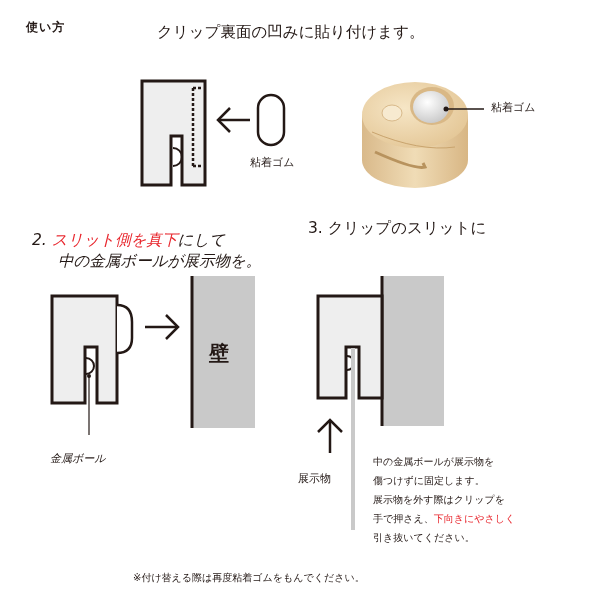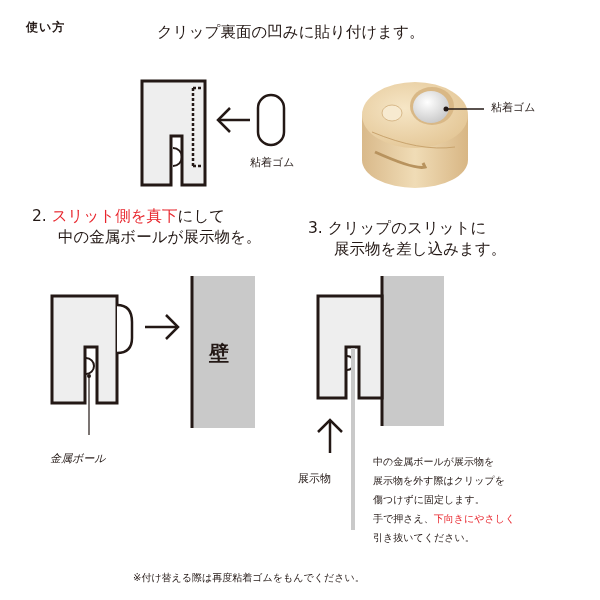--- a/index.html
+++ b/index.html
@@ -92,34 +92,33 @@
 
   <g>
     <line x1="330" y1="420" x2="330" y2="453" stroke="#231815" stroke-width="2.5"></line>
     <polyline points="318,432 330,420 342,432" fill="none" stroke="#231815" stroke-width="2.5"></polyline>
   </g>
 </svg>
 
 <div class="abs lbl" style="left:250px; top:155px;">粘着ゴム</div>
 <div class="abs lbl" style="left:491px; top:100px;">粘着ゴム</div>
 
-<div class="abs step" style="left:32px; top:206px;">
+<div class="abs step" style="left:32px; top:230px;font-style:italic;">
   <div><span>2.</span> <span class="red">スリット側を真下</span><span>にして</span></div>
   <div style="padding-left:26px;">中の金属ボールが展示物を。</div>
 </div>
 <div class="abs" style="left:209px; top:340px; font-size:20px; font-weight:bold;">壁</div>
 <div class="abs lbl" style="left:50px; top:451px;font-style:italic;">金属ボール</div>
 
 <div class="abs step" style="left:308px; top:218px;">
   <div><span>3.</span> <span>クリップのスリットに</span></div>
-  <div style="padding-left:26px;">展示物を差し込みます。</div>
 </div>
 <div class="abs lbl" style="left:298px; top:471px;">展示物</div>
 
 <div class="abs note" style="left:373px; top:452px;">
   <div>中の金属ボールが展示物を</div>
+  <div>傷つけずに固定します。</div>
   <div>展示物を外す際はクリップを</div>
-  <div>傷つけずに固定します。</div>
   <div><span>手で押さえ、</span><span class="red">下向きにやさしく</span></div>
   <div>引き抜いてください。</div>
 </div>
 
 <div class="abs note" style="left:133px; top:568px;">※付け替える際は再度粘着ゴムをもんでください。</div>
 
 </body></html>

